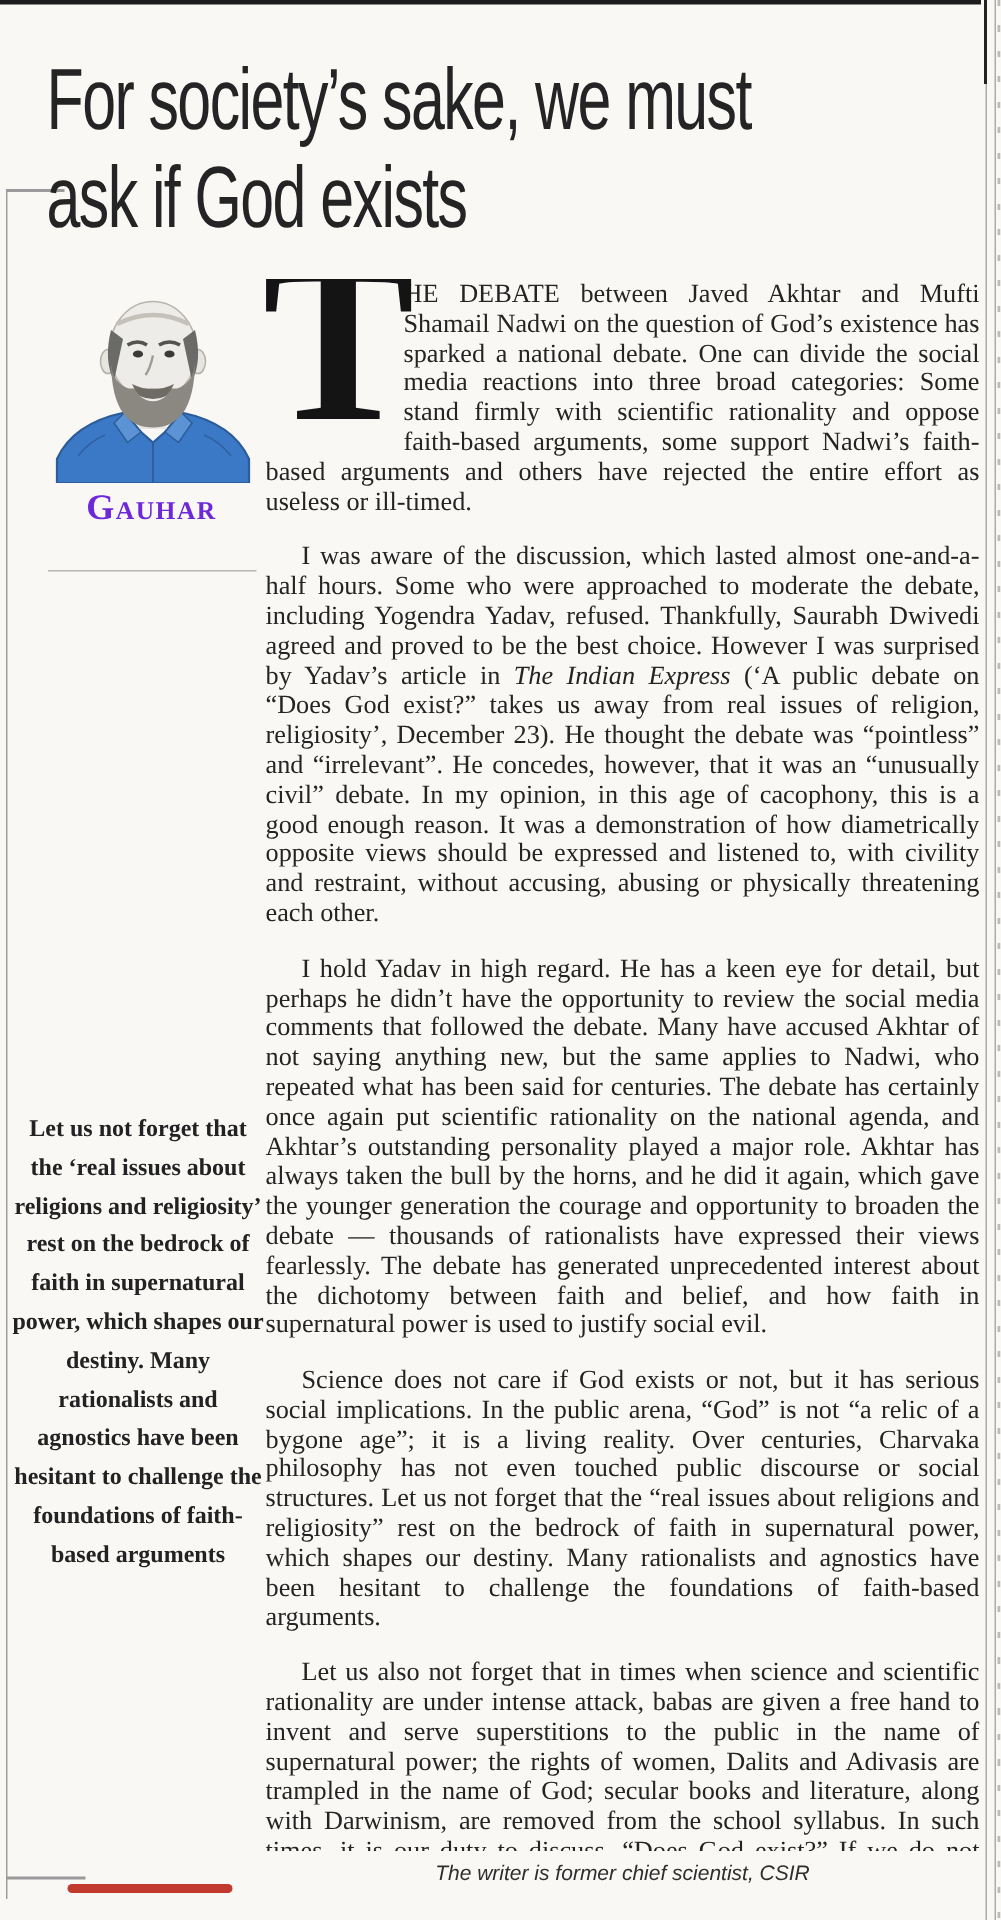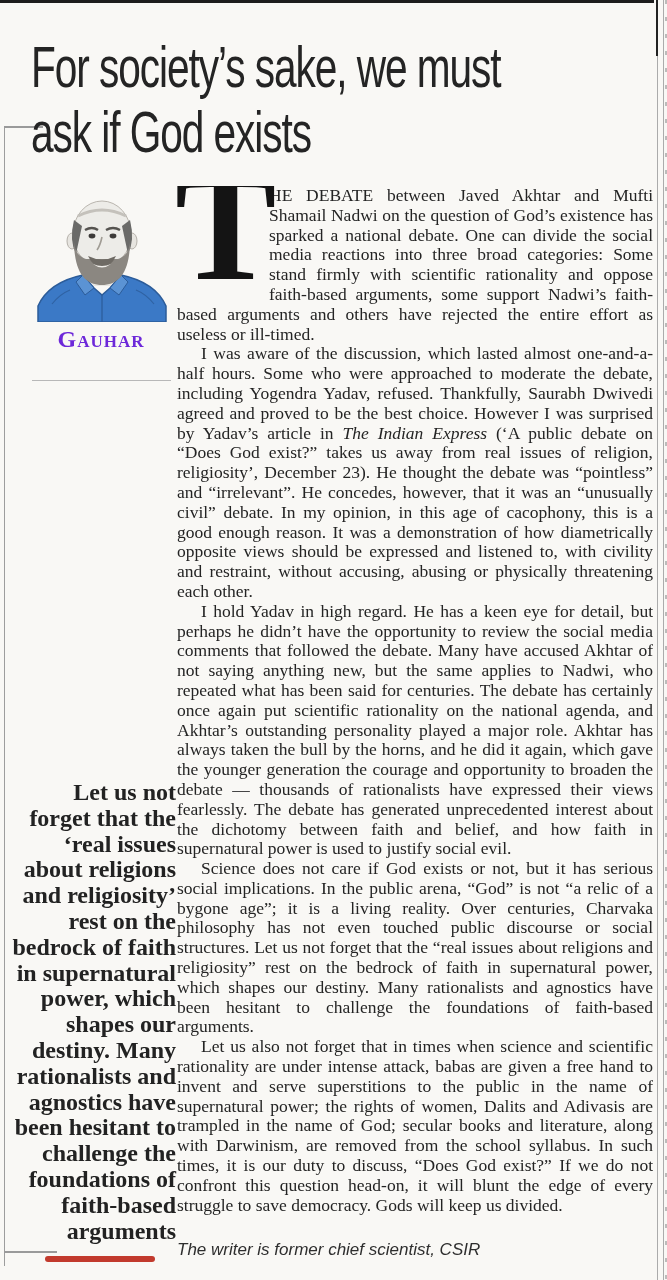--- a/index.html
+++ b/index.html
@@ -25,39 +25,39 @@
       transform:scaleX(0.70);transform-origin:0 0;white-space:nowrap;}
 
   
   .portrait{left:36px;top:184px;width:136px;height:138px;}
   .author-name{left:26px;top:327px;width:150px;text-align:center;
       font-family:"Liberation Serif",serif;font-weight:bold;font-variant:small-caps;
       font-size:24px;line-height:25px;color:#6d28d9;letter-spacing:1px;}
   .name-rule{left:32px;top:380px;width:139px;height:1px;background:#b8b8b8;}
 
   
-  .pull-quote{left:8px;top:780px;width:168px;text-align:right;
+  .pull-quote{left:8px;top:740px;width:168px;text-align:center;
       font-family:"Liberation Serif",serif;font-weight:bold;
-      font-size:24px;line-height:25.8px;color:#222;}
+      font-size:16px;line-height:25.8px;color:#222;}
   .red-bar{left:45px;top:1256px;width:110px;height:6px;background:#c23a2d;border-radius:3px;}
 
   
   .article-body{left:177px;top:186px;width:476px;height:1048px;overflow:hidden;
       font-size:17.5px;line-height:19.8px;color:#242424;text-align:justify;}
   .article-body p{margin:0;}
-  .article-body p.indent{text-indent:24px;}
+  .article-body p.indent{text-indent:24px;margin-top:17px;}
   .first{position:relative;}
   .dropcap-float{float:left;width:92px;height:100px;}
   .dropcap-glyph{position:absolute;left:-2px;top:-34px;font-size:152px;line-height:1;
       font-weight:bold;color:#141414;font-family:"Liberation Serif",serif;}
   .ital{font-style:italic;}
 
-  .byline{left:177px;top:1240px;width:476px;text-align:left;
+  .byline{left:177px;top:1240px;width:476px;text-align:center;
       font-family:"Liberation Sans",sans-serif;font-style:italic;
-      font-size:17px;color:#2e2e2e;}
+      font-size:14px;color:#2e2e2e;}
 </style>
 </head>
 <body>
 
 <div class="abs top-bar"></div>
 <div class="abs crop-vert"></div>
 <div class="abs crop-tick-top"></div>
 <div class="abs crop-tick-bottom"></div>
 <div class="abs col-rule-1"></div>
 <div class="abs col-rule-2"></div>

